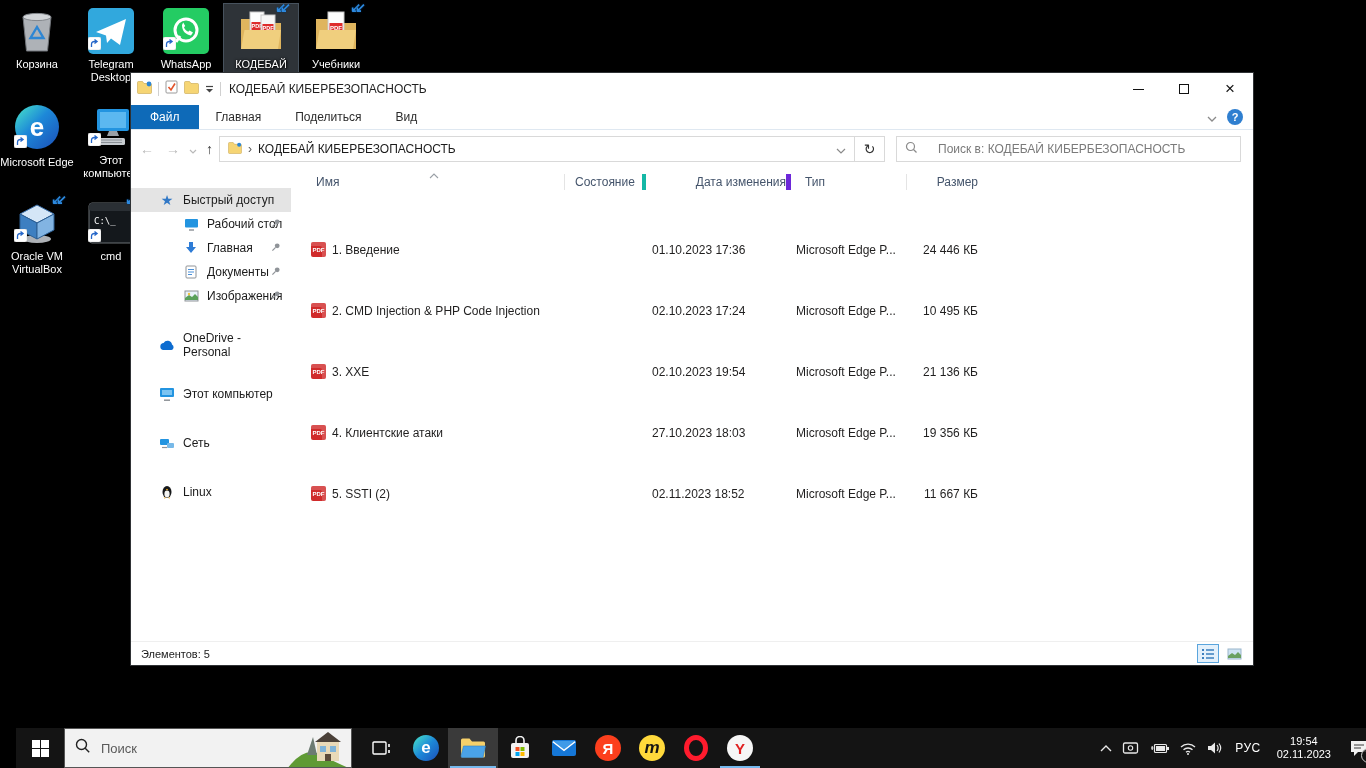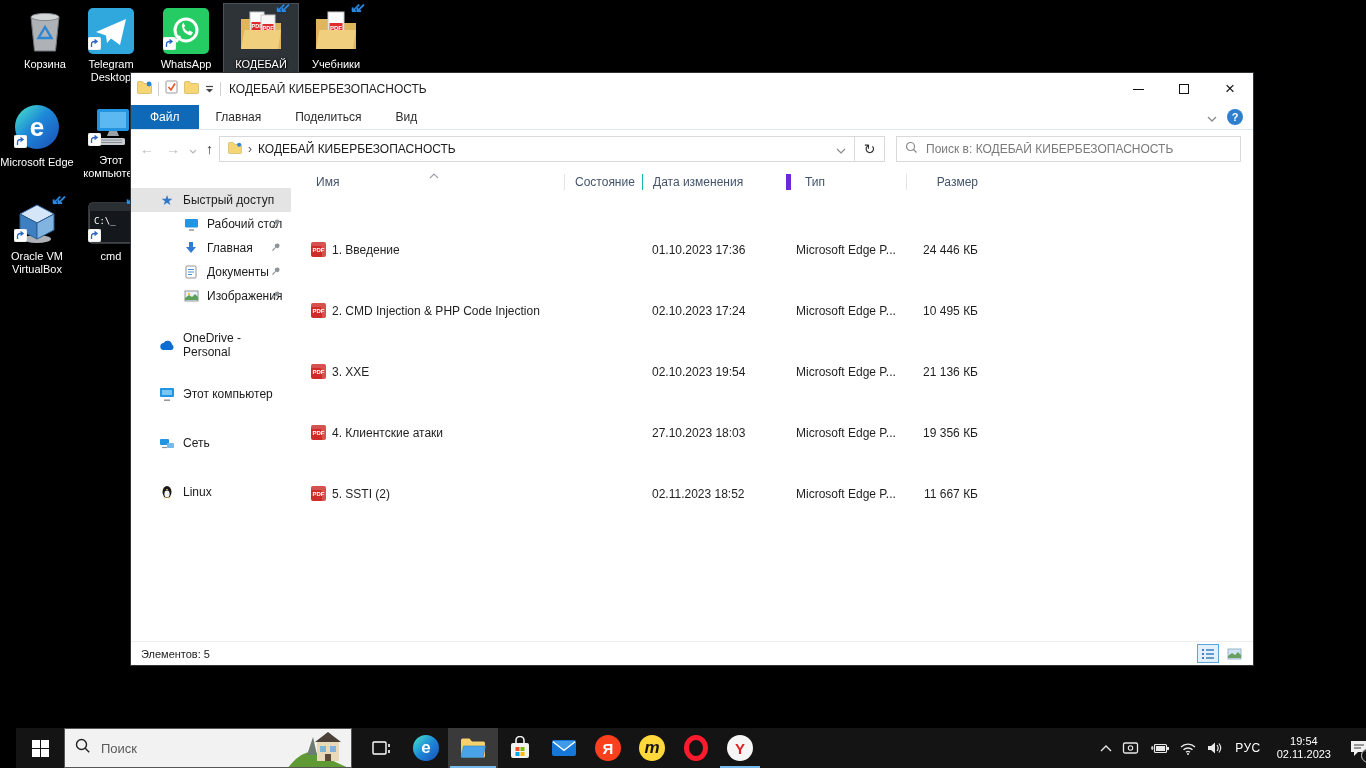--- a/index.html
+++ b/index.html
@@ -35,40 +35,40 @@
   .addrbar { height:38px; display:flex; align-items:center; padding:0 12px 0 4px; flex:0 0 auto; }
   .navbtns { display:flex; align-items:center; gap:2px; width:84px; flex:0 0 auto; }
   .navg { font-size:14px; padding:2px 5px; }
   .dis { color:#b9b9b9; }
   .ena { color:#333; }
   .addr { flex:1; height:26px; border:1px solid #d9d9d9; display:flex; align-items:center; background:#fff; }
   .addr .abody { flex:1; display:flex; align-items:center; gap:6px; padding:0 8px; font-size:12px; color:#1b1b1b; }
   .crumb-sep { color:#555; font-size:12px; }
   .addr .achev { padding:0 8px; }
   .refreshbox { width:30px; height:26px; border:1px solid #d9d9d9; border-left:none; display:flex; align-items:center; justify-content:center; font-size:14px; color:#333; }
-  .searchbox { width:345px; height:26px; border:1px solid #d9d9d9; margin-left:11px; display:flex; align-items:center; padding:0 8px; gap:8px; background:#fff; flex:0 0 auto; }
+  .searchbox { width:345px; height:26px; border:1px solid #d9d9d9; margin-left:11px; display:flex; align-items:center; padding:0 8px; gap:20px; background:#fff; flex:0 0 auto; }
   .searchbox input { border:none; outline:none; flex:1; font-size:12px; color:#1b1b1b; font-family:"Liberation Sans", sans-serif; }
   .searchbox input::placeholder { color:#7a7a7a; opacity:1; }
 
   .content { flex:1; display:flex; min-height:0; }
   .sidebar { width:160px; flex:0 0 auto; padding-top:20px; font-size:12px; color:#1b1b1b; }
   .side-item { height:24px; display:flex; align-items:center; gap:8px; padding-left:28px; position:relative; }
   .side-item.child { padding-left:52px; }
   .side-item.grp { margin-top:25px; }
   .side-item.selected { background:#e4e4e4; }
   .side-item .pin { position:absolute; right:10px; top:5px; }
   .sic { width:16px; height:16px; flex:0 0 auto; display:flex; align-items:center; justify-content:center; }
   .star-g { color:#3178c6; font-size:14px; }
 
   .filepane { flex:1; position:relative; padding-top:0; }
   .cols { display:flex; height:27px; align-items:center; font-size:12px; color:#44546b; position:relative; }
   .hc { height:16px; line-height:16px; }
   .hc.c-name { width:273px; padding-left:25px; }
   .hc.c-status { width:78px; border-left:1px solid #e4e4e4; padding-left:10px; }
-  .hc.c-date { width:144px; border-left:1px solid #14b8a6; padding-left:10px; }
+  .hc.c-date { width:144px; border-left:4px solid #14b8a6; padding-left:10px;text-align:right; }
   .hc.c-type { width:120px; border-left:5px solid #6d28d9; padding-left:14px; }
   .hc.c-size { width:84px; border-left:1px solid #e4e4e4; text-align:right; padding-right:12px; }
   .sortcaret { position:absolute; left:138px; top:0px; }
 
   .rows { padding-top:4px; }
   .filerow { display:flex; align-items:center; height:21px; font-size:12px; color:#201f1f;margin-top:40px; }
   .fc-name { width:273px; padding-left:20px; display:flex; align-items:center; gap:6px; white-space:nowrap; overflow:hidden; }
   .fc-status { width:78px; }
   .fc-date { width:144px; padding-left:10px; }
   .fc-type { width:120px; padding-left:10px; }
@@ -96,21 +96,21 @@
   .tray { margin-left:auto; display:flex; align-items:center; gap:9px; padding-right:8px; color:#fff; }
   .trayic { display:flex; align-items:center; justify-content:center; }
   .lang { font-size:12px; letter-spacing:.5px; padding:0 3px; }
   .clock { font-size:11px; text-align:center; line-height:13px; padding:0 4px; }
   .notif { position:relative; width:30px; height:30px; display:flex; align-items:center; justify-content:center; }
   .notifbadge { position:absolute; right:-2px; bottom:0; width:15px; height:15px; border:1px solid #cfcfcf; border-radius:50%; background:rgba(20,20,20,.85); color:#fff; font-size:9px; display:flex; align-items:center; justify-content:center; }
 </style>
 </head>
 <body>
 
-<div class="dicon" style="left:8px; top:4px;">
+<div class="dicon" style="left:0px; top:4px;">
   <div class="ic">
     <svg width="48" height="48" viewBox="0 0 48 48">
       <path d="M10 10 h28 l-3.5 34 H13.5z" fill="#aeb2b7"></path>
       <path d="M10 10 h28 l-3.5 34 H13.5z" fill="none" stroke="#71757a"></path>
       <ellipse cx="24" cy="10" rx="14" ry="3.6" fill="#d2d5d8" stroke="#84888d"></ellipse>
       <path d="M24 20 l6.5 11 h-13z" fill="none" stroke="#2e86d3" stroke-width="2.4"></path>
     </svg>
   </div>
   <div class="lbl">Корзина</div>
 </div>

